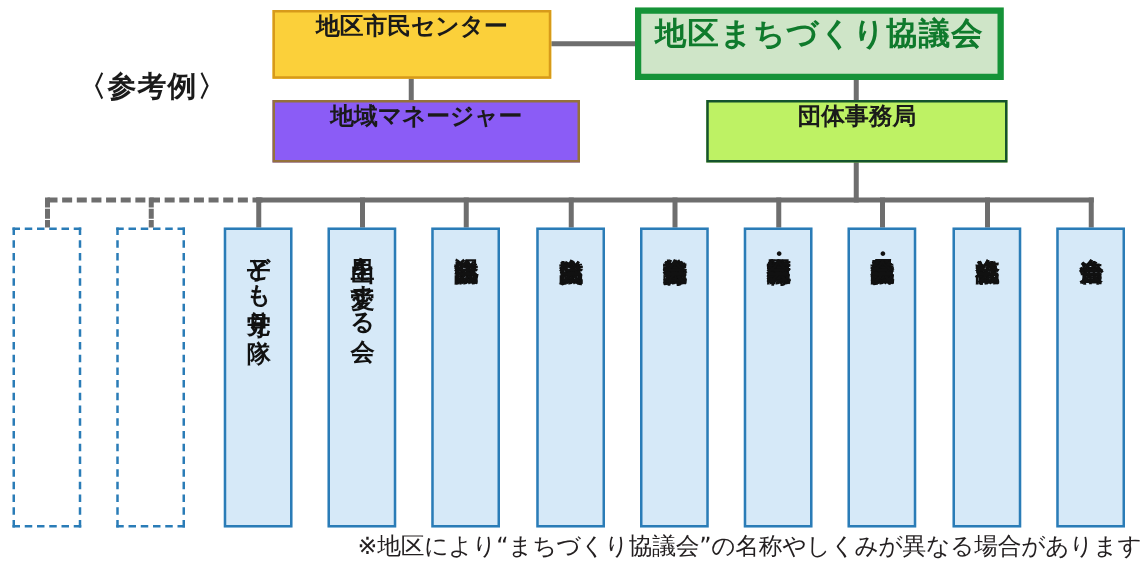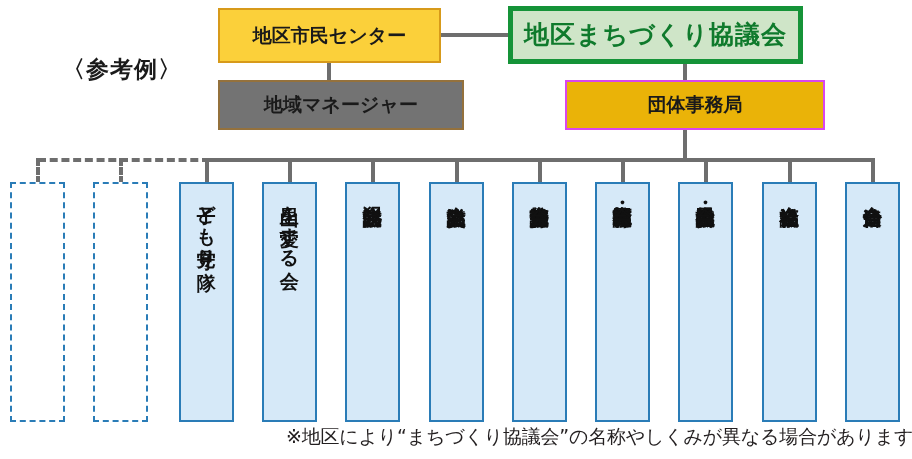--- a/index.html
+++ b/index.html
@@ -16,21 +16,20 @@
     height: 459px;
     background: #ffffff;
     overflow: hidden;
   }
 
   
   .box {
     position: absolute;
     box-sizing: border-box;
     display: flex;
-    align-items: center;
     justify-content: center;
     text-align: center;
     line-height: 1.25;
   }
 
   
   .header-label {
     position: absolute;
     left: 62px;
     top: 14px;
@@ -69,35 +68,35 @@
     color: #0f7a2c;
     letter-spacing: 1px;
   }
 
   
   .box-beige {
     left: 218px;
     top: 80px;
     width: 246px;
     height: 50px;
-    background: #737373;
+    background: #8b5cf6;
     border: 2px solid #94713c;
     font-size: 19px;
     font-weight: bold;
     color: #1a1a1a;
   }
 
   
   .box-pink {
     left: 565px;
     top: 80px;
-    width: 260px;
+    width: 241px;
     height: 50px;
-    background: #eab308;
-    border: 2px solid #d946ef;
+    background: #bef264;
+    border: 2px solid #14532d;
     font-size: 19px;
     font-weight: bold;
     color: #1a1a1a;
   }
 
   
   .box-org {
     top: 182px;
     width: 55px;
     height: 240px;

